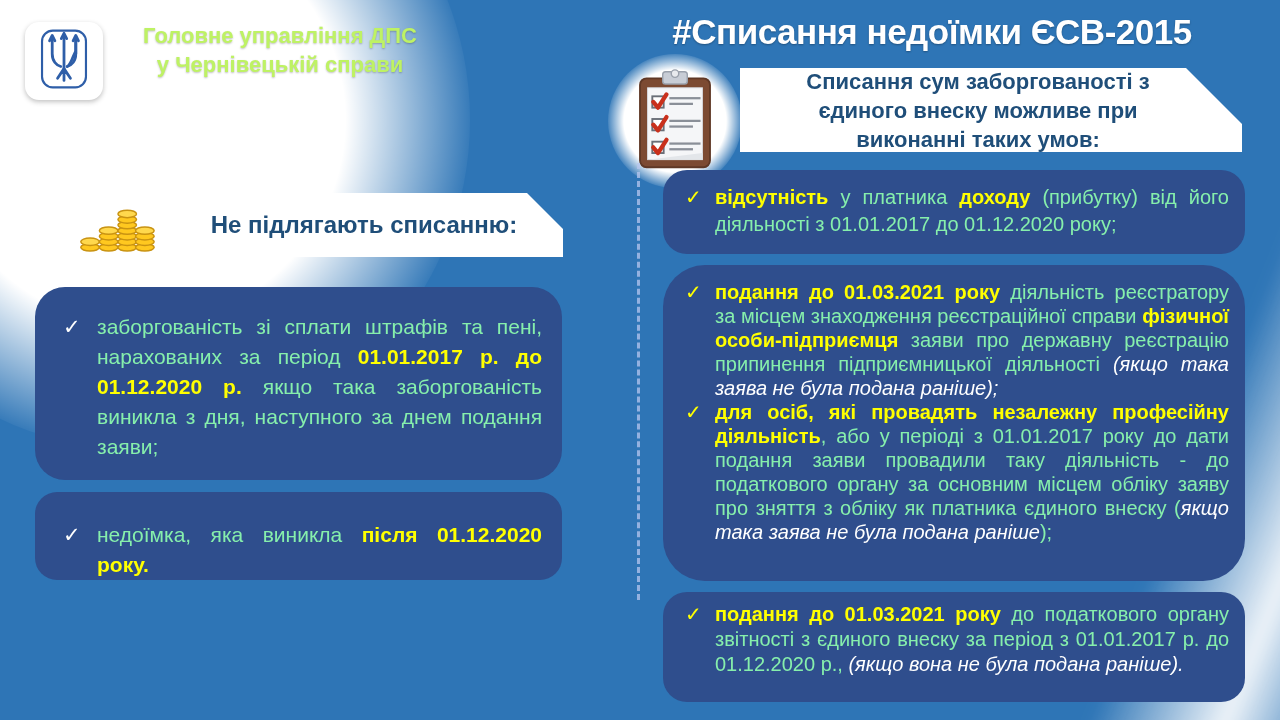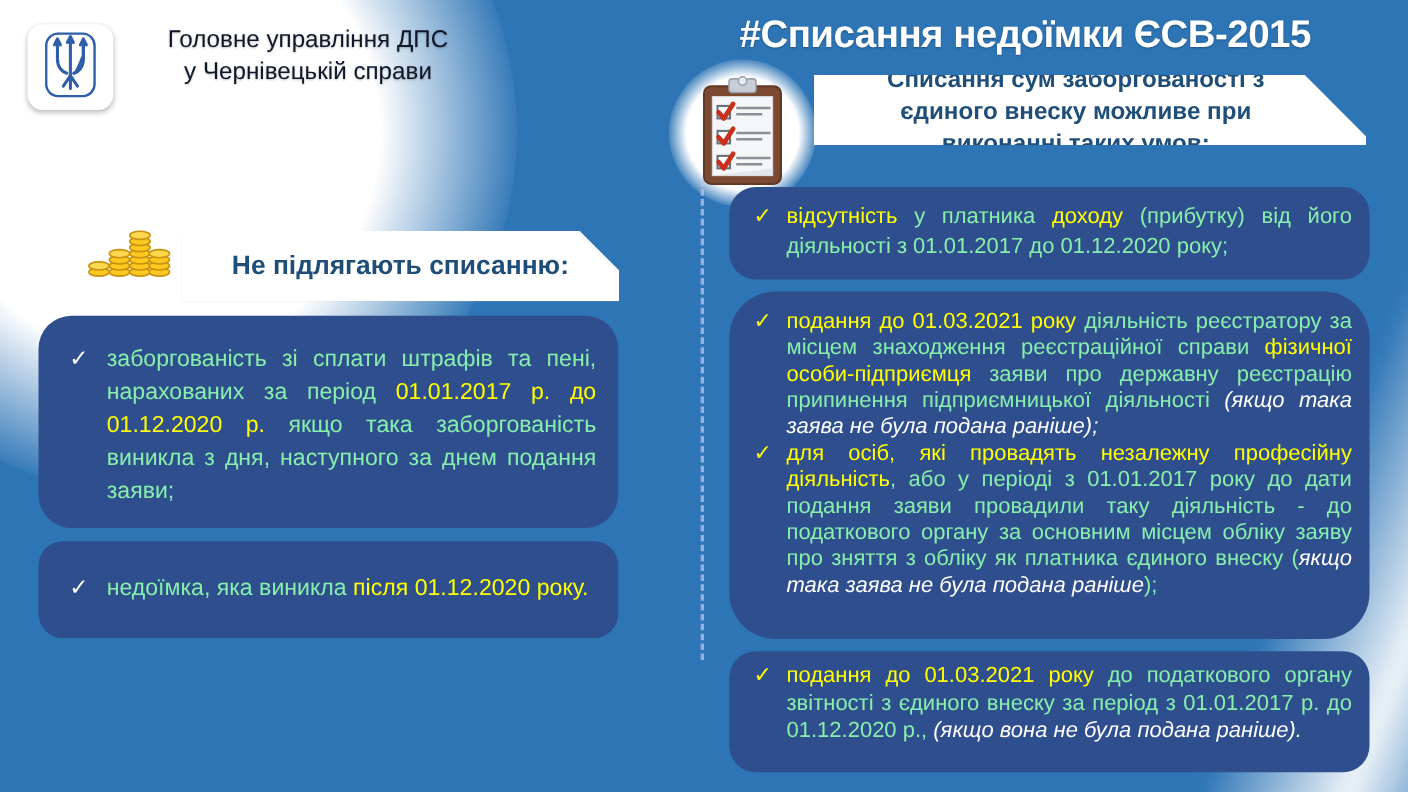--- a/index.html
+++ b/index.html
@@ -12,36 +12,36 @@
   .glow-tl{position:absolute;left:-190px;top:-210px;width:660px;height:660px;border-radius:50%;
     background:radial-gradient(circle,#fff 0%,#fff 44%,rgba(255,255,255,0) 72%);}
   .swoosh-br{position:absolute;right:-130px;bottom:-150px;width:230px;height:700px;
     transform:rotate(22deg);filter:blur(7px);
     background:linear-gradient(to right,rgba(255,255,255,0) 0%,rgba(255,255,255,.92) 55%,rgba(255,255,255,0) 100%);}
   
   .logo-card{position:absolute;left:25px;top:22px;width:78px;height:78px;background:#fff;border-radius:14px;
     display:flex;align-items:center;justify-content:center;box-shadow:0 2px 5px rgba(0,0,0,.25);}
   .logo-reflection{position:absolute;left:33px;top:104px;width:62px;height:26px;border-radius:10px;
     background:rgba(255,255,255,.28);filter:blur(4px);}
-  .org-name{position:absolute;left:108px;top:22px;width:344px;text-align:center;color:#0f172a;
-    font-size:22px;font-weight:400;line-height:1.3;text-shadow:0 1px 2px rgba(0,0,0,.25);}
+  .org-name{position:absolute;left:108px;top:22px;width:344px;text-align:center;color:#bef264;
+    font-size:22px;font-weight:700;line-height:1.3;text-shadow:0 1px 2px rgba(0,0,0,.25);}
   .main-title{position:absolute;left:600px;top:12px;width:664px;text-align:center;color:#fff;
     font-size:35px;font-weight:700;letter-spacing:-.5px;text-shadow:0 1px 2px rgba(0,0,0,.3);}
   
   .glow-circle{position:absolute;border-radius:50%;
     background:radial-gradient(circle,#fff 0%,#fff 54%,rgba(255,255,255,0) 73%);
     display:flex;align-items:center;justify-content:center;}
   .glow-clipboard{left:608px;top:54px;width:134px;height:134px;}
   .glow-coins{left:55px;top:166px;width:124px;height:124px;}
   
   .banner{position:absolute;background:#fff;color:var(--navy-text,#1F4E79);font-weight:700;
     filter:drop-shadow(0 3px 3px rgba(0,0,0,.3));}
-  .banner-left{left:165px;top:210px;width:398px;height:64px;font-size:24px;line-height:64px;
+  .banner-left{left:165px;top:193px;width:398px;height:64px;font-size:24px;line-height:64px;
     text-align:center;clip-path:polygon(0 0,calc(100% - 36px) 0,100% 36px,100% 100%,0 100%);}
-  .banner-right{left:740px;top:68px;width:502px;height:64px;font-size:22px;line-height:29px;
+  .banner-right{left:740px;top:68px;width:502px;height:84px;font-size:22px;line-height:29px;
     display:flex;align-items:center;justify-content:center;text-align:center;
     clip-path:polygon(0 0,calc(100% - 56px) 0,100% 56px,100% 100%,0 100%);}
   .banner-right .inner{width:410px;margin-right:26px;}
   
   .divider{position:absolute;left:637px;top:163px;height:437px;width:0;
     border-left:3px dashed var(--divider,#B7C6EE);opacity:.75;}
   
   .box{position:absolute;background:var(--box-blue,#2F4E8D);color:#fff;box-sizing:border-box;}
   .box-l1{left:35px;top:287px;width:527px;height:193px;border-radius:30px;
     padding:25px 20px 0 28px;font-size:21px;line-height:30px;}
@@ -54,21 +54,21 @@
   .box-r3{left:663px;top:592px;width:582px;height:110px;border-radius:24px;
     padding:10px 16px 0 22px;font-size:20px;line-height:25px;}
   
   .item{display:flex;align-items:flex-start;}
   .check{font-weight:700;flex:0 0 34px;}
   .box-r1 .check,.box-r2 .check,.box-r3 .check{flex:0 0 30px;}
   .check.white{color:#fff;}
   .check.yellow{color:var(--accent-yellow,#FFFF00);}
   .itext{text-align:justify;flex:1 1 auto;}
   .sg-n{color:#86efac;}
-  .sg-y{color:var(--accent-yellow,#FFFF00);font-weight:400;}
+  .sg-y{color:var(--accent-yellow,#FFFF00);font-weight:700;}
   .sg-i{color:#fff;font-style:italic;}
   
   .footer{position:absolute;left:68px;top:636px;color:#fff;font-size:23px;font-weight:700;
     text-shadow:0 1px 2px rgba(0,0,0,.25);}
   .footer a{color:#fff;text-decoration:underline;}
 </style>
 </head>
 <body>
 
 <div class="stage">

